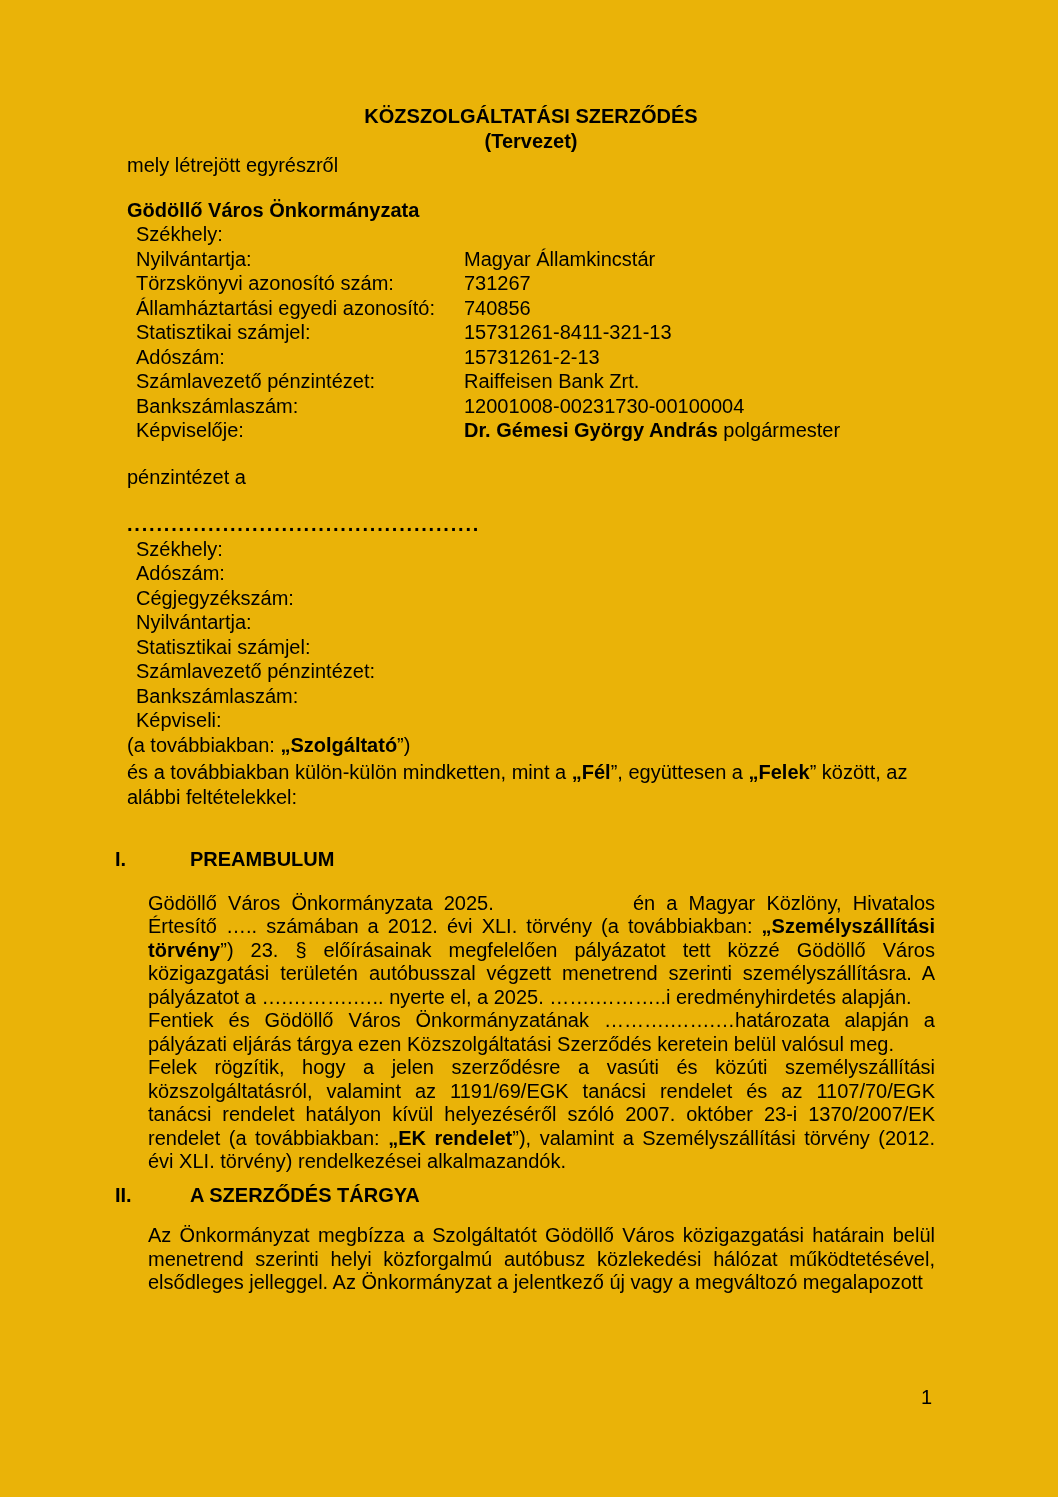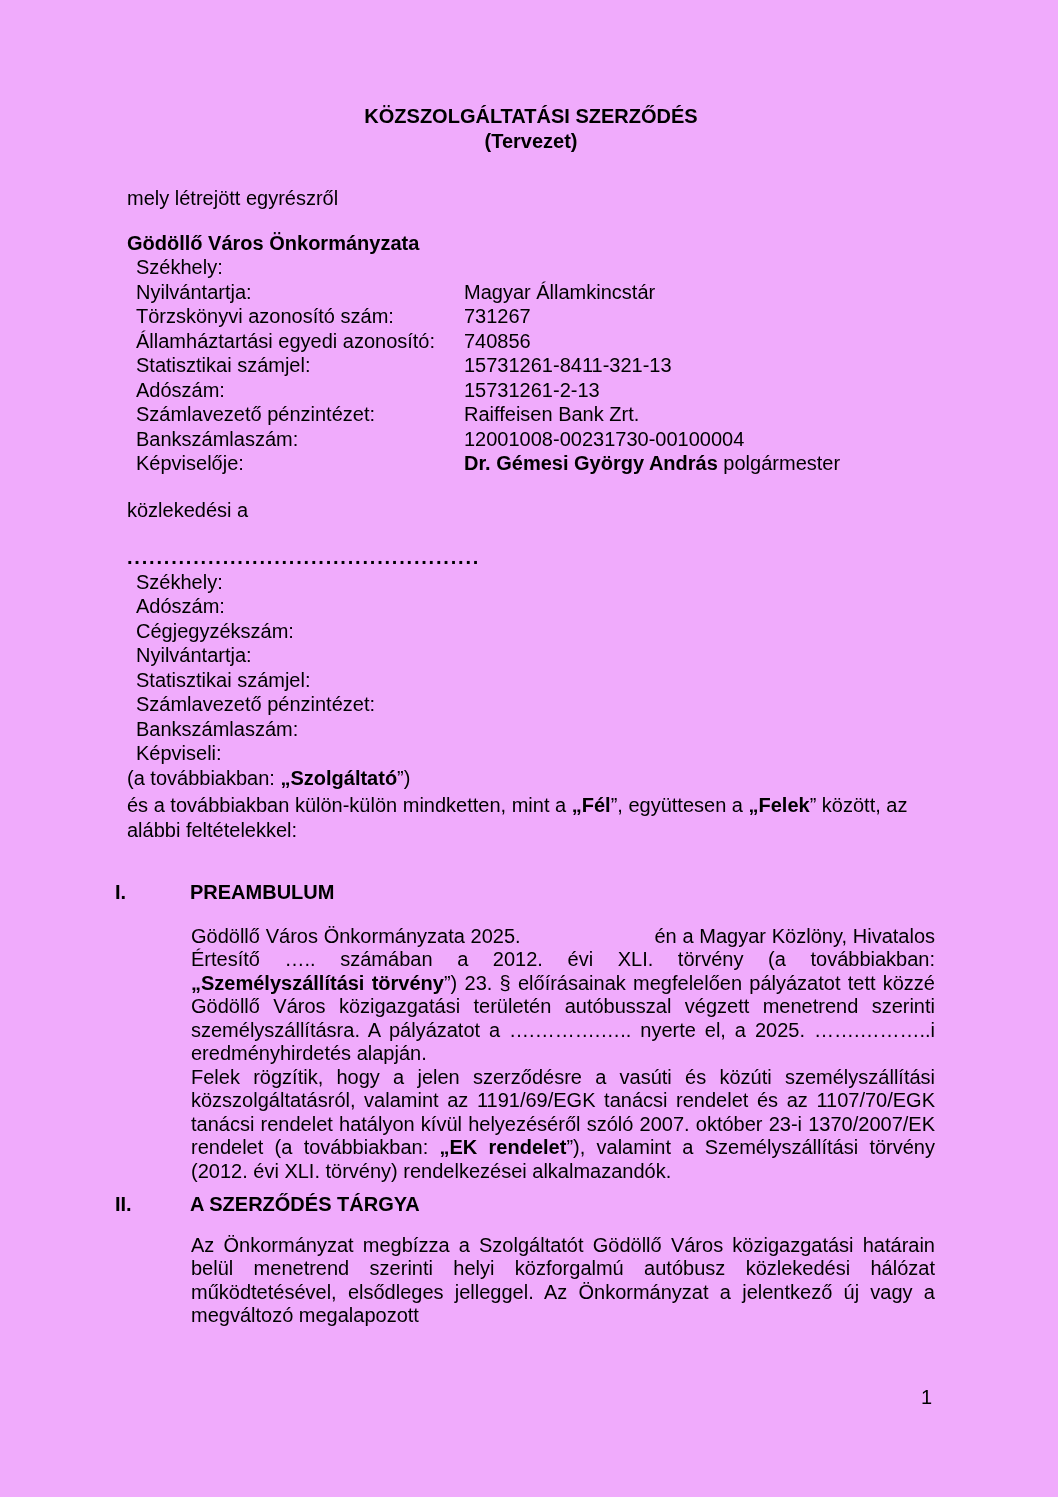--- a/index.html
+++ b/index.html
@@ -1,38 +1,38 @@
 <!DOCTYPE html>
 <html lang="hu"><head>
 <meta charset="utf-8">
 <title>KÖZSZOLGÁLTATÁSI SZERZŐDÉS (Tervezet)</title>
 <style>
   html, body { margin: 0; padding: 0; background: #ffffff; }
   .page {
     position: relative;
     width: 1058px;
     height: 1497px;
-    background: #f0abfc;
+    background: #eab308;
     color: #000000;
     font-family: "Liberation Sans", "DejaVu Sans", sans-serif;
     font-size: 20px;
     line-height: 24.5px;
     overflow: hidden;
   }
   .content {
     position: absolute;
     left: 127px;
     top: 104px;
     width: 808px;
   }
   p { margin: 0; }
   .bold { font-weight: bold; }
 
   .doc-title { text-align: center; font-weight: bold; }
-  .intro-line { margin-top: 33px; }
+  .intro-line { }
 
   .party-name { margin-top: 20px; font-weight: bold; }
   .kv-row { display: flex; }
   .kv-label { width: 328px; flex: none; margin-left: 9px; }
   .kv-value { flex: 1; }
 
   .alias-line { margin-top: 23px; }
   .connector-line { margin-top: 22px; }
 
   .dotted-line {
@@ -51,21 +51,21 @@
     display: flex;
     font-weight: bold;
     margin-left: -12px;
   }
   .section-number { width: 75px; flex: none; }
 
   .heading-1 { margin-top: 38px; }
   .heading-2 { margin-top: 9px; }
 
   .body-block {
-    margin-left: 64px;
+    margin-left: 21px;
     text-align: justify;
     line-height: 23.5px;
   }
   .preambulum-body { margin-top: 20px; }
   .section2-body { margin-top: 17px; }
 
   .wide-gap { display: inline-block; width: 128px; }
 
   .page-number {
     position: absolute;
@@ -116,21 +116,21 @@
     <div class="kv-row">
       <span class="kv-label">Bankszámlaszám:</span>
       <span class="kv-value">12001008-00231730-00100004</span>
     </div>
     <div class="kv-row">
       <span class="kv-label">Képviselője:</span>
       <span class="kv-value"><b class="bold">Dr. Gémesi György András</b><span> polgármester</span></span>
     </div>
 
 
-    <p class="connector-line">közlekedési a</p>
+    <p class="connector-line">pénzintézet a</p>
 
     <div class="dotted-line">................................................</div>
 
     <div class="kv-row">
       <span class="kv-label">Székhely:</span>
     </div>
     <div class="kv-row">
       <span class="kv-label">Adószám:</span>
     </div>
     <div class="kv-row">
@@ -156,20 +156,21 @@
 
     <p class="agreement-clause"><span>és a továbbiakban külön-külön mindketten, mint a </span><b class="bold">„Fél</b><span>”, együttesen a </span><b class="bold">„Felek</b><span>” között, az alábbi feltételekkel:</span></p>
 
     <div class="section-heading heading-1">
       <span class="section-number">I.</span>
       <span class="section-title">PREAMBULUM</span>
     </div>
 
     <div class="body-block preambulum-body">
       <p><span>Gödöllő Város Önkormányzata 2025. </span><span class="wide-gap"></span><span>én a Magyar Közlöny, Hivatalos Értesítő ….. számában a 2012. évi XLI. törvény (a továbbiakban: </span><b class="bold">„Személyszállítási törvény</b><span>”) 23. § előírásainak megfelelően pályázatot tett közzé Gödöllő Város közigazgatási területén autóbusszal végzett menetrend szerinti személyszállításra. A pályázatot a ….……….….. nyerte el, a 2025. …….………..i eredményhirdetés alapján.</span></p>
+      <p>Fentiek és Gödöllő Város Önkormányzatának ……….…….…határozata alapján a pályázati eljárás tárgya ezen Közszolgáltatási Szerződés keretein belül valósul meg.</p>
       <p><span>Felek rögzítik, hogy a jelen szerződésre a vasúti és közúti személyszállítási közszolgáltatásról, valamint az 1191/69/EGK tanácsi rendelet és az 1107/70/EGK tanácsi rendelet hatályon kívül helyezéséről szóló 2007. október 23-i 1370/2007/EK rendelet (a továbbiakban: </span><b class="bold">„EK rendelet</b><span>”), valamint a Személyszállítási törvény (2012. évi XLI. törvény) rendelkezései alkalmazandók.</span></p>
     </div>
 
     <div class="section-heading heading-2">
       <span class="section-number">II.</span>
       <span class="section-title">A SZERZŐDÉS TÁRGYA</span>
     </div>
 
     <div class="body-block section2-body">
       <p>Az Önkormányzat megbízza a Szolgáltatót Gödöllő Város közigazgatási határain belül menetrend szerinti helyi közforgalmú autóbusz közlekedési hálózat működtetésével, elsődleges jelleggel. Az Önkormányzat a jelentkező új vagy a megváltozó megalapozott</p>

